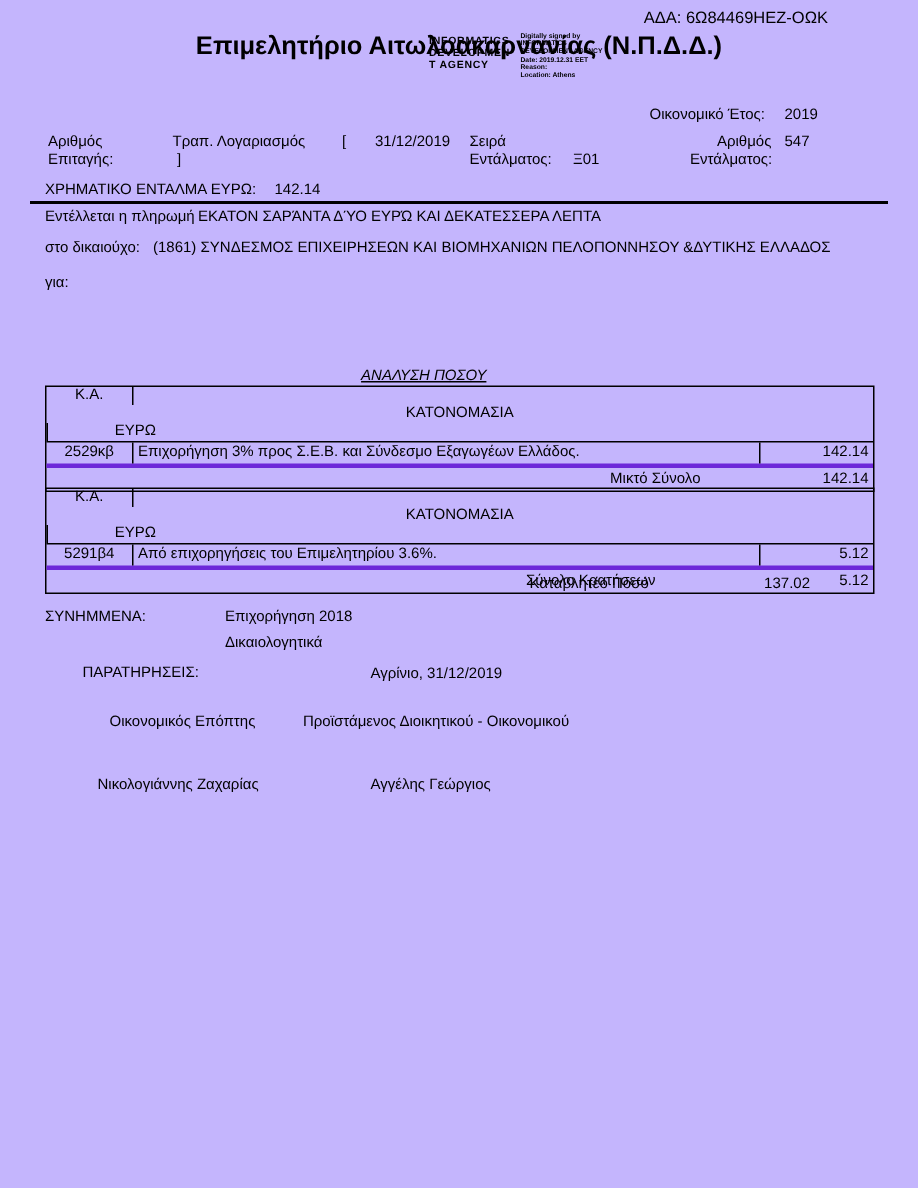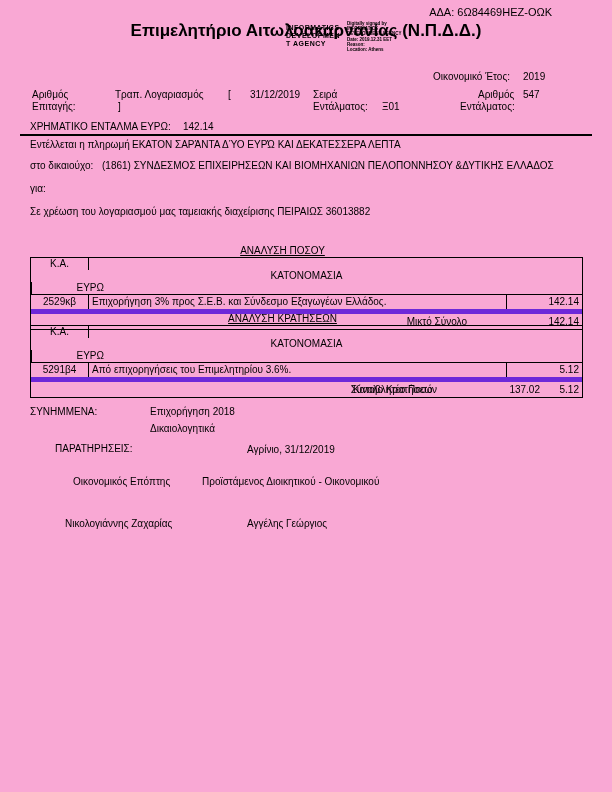--- a/index.html
+++ b/index.html
@@ -1,35 +1,35 @@
 <!DOCTYPE html>
 <html><head>
 <meta charset="utf-8">
 <style>
   html,body{margin:0;padding:0;background:#888;}
   .page{
     position:relative;
     width:612px;height:792px;
-    background:#f9a8d4;
+    background:#c4b5fd;
     font-family:"Liberation Sans", sans-serif;
     color:#000;
     font-size:10px;
     overflow:hidden;
   }
   .abs{position:absolute;white-space:nowrap;}
   .ada{font-size:11px;}
   .doc-title{left:0;top:21px;width:100%;text-align:center;font-size:17px;font-weight:bold;}
   .stamp-left{left:286px;top:24px;font-size:7px;font-weight:bold;line-height:8px;letter-spacing:.5px;}
   .stamp-right{left:347px;top:21px;width:64px;font-size:4.5px;line-height:5.2px;white-space:normal;font-weight:bold;}
   .hr{position:absolute;left:20px;top:134px;width:572px;height:2px;background:#000;}
   .tbl-title{left:0;top:0;width:565px;text-align:center;text-decoration:underline;}
   .tbl{position:absolute;left:30px;width:551px;border:1.5px solid #000;}
   .trow{display:flex;line-height:12px;}
   .trow.hdr{border-bottom:1px solid #000;flex-direction:column;}
-  .trow.data{border-bottom:5px solid #6d28d9;line-height:14px;}
+  .trow.data{border-bottom:3px solid #6d28d9;line-height:14px;}
   .trow.foot{line-height:15px;}
   .c1{width:57px;border-right:1px solid #000;text-align:center;flex:none;}
   .c2{flex:1;text-align:center;padding:0 3px;overflow:hidden;}
   .c2.left{text-align:left;}
   .c3{width:72px;border-left:1px solid #000;text-align:right;padding-right:3px;flex:none;}
   .foot-inner{width:100%;text-align:right;}
   .foot-val{display:inline-block;width:72px;text-align:right;padding-right:3px;}
   .gap1{margin-right:40px;}
   .gap2{margin-right:70px;}
 </style>
@@ -81,42 +81,40 @@
   <div class="hr"></div>
 
   <div class="abs" style="left:30px;top:139px;">Εντέλλεται η πληρωμή</div>
   <div class="abs" style="left:132px;top:139px;">ΕΚΑΤΟΝ ΣΑΡΆΝΤΑ ΔΎΟ ΕΥΡΏ ΚΑΙ ΔΕΚΑΤΕΣΣΕΡΑ ΛΕΠΤΑ</div>
 
   <div class="abs" style="left:30px;top:160px;">στο δικαιούχο:</div>
   <div class="abs" style="left:102px;top:160px;">(1861) ΣΥΝΔΕΣΜΟΣ ΕΠΙΧΕΙΡΗΣΕΩΝ ΚΑΙ ΒΙΟΜΗΧΑΝΙΩΝ ΠΕΛΟΠΟΝΝΗΣΟΥ &amp;ΔΥΤΙΚΗΣ ΕΛΛΑΔΟΣ</div>
 
   <div class="abs" style="left:30px;top:183px;">για:</div>
 
-  <div class="abs" style="left:30px;top:206px;">Σε χρέωση του λογαριασμού μας ταμειακής διαχείρισης ΠΕΙΡΑΙΩΣ 36013882</div>
 
-  <div class="abs tbl-title" style="top:245px;">ΑΝΑΛΥΣΗ ΠΟΣΟΥ</div>
+  <div class="abs tbl-title" style="top:245px;font-style:italic;">ΑΝΑΛΥΣΗ ΠΟΣΟΥ</div>
   <div class="tbl" style="top:257px;">
     <div class="trow hdr">
       <div class="c1">Κ.Α.</div>
       <div class="c2">ΚΑΤΟΝΟΜΑΣΙΑ</div>
       <div class="c3">ΕΥΡΩ</div>
     </div>
     <div class="trow data">
       <div class="c1">2529κβ</div>
       <div class="c2 left">Επιχορήγηση 3% προς Σ.Ε.Β. και Σύνδεσμο Εξαγωγέων Ελλάδος.</div>
       <div class="c3">142.14</div>
     </div>
     <div class="trow foot">
       <div class="foot-inner">
         <span class="gap1">Μικτό Σύνολο</span><span class="foot-val">142.14</span>
       </div>
     </div>
   </div>
 
-  <div class="abs tbl-title" style="top:313px;">ΑΝΑΛΥΣΗ ΚΡΑΤΗΣΕΩΝ</div>
   <div class="tbl" style="top:325px;">
     <div class="trow hdr">
       <div class="c1">Κ.Α.</div>
       <div class="c2">ΚΑΤΟΝΟΜΑΣΙΑ</div>
       <div class="c3">ΕΥΡΩ</div>
     </div>
     <div class="trow data">
       <div class="c1">5291β4</div>
       <div class="c2 left">Από επιχορηγήσεις του Επιμελητηρίου 3.6%.</div>
       <div class="c3">5.12</div>

